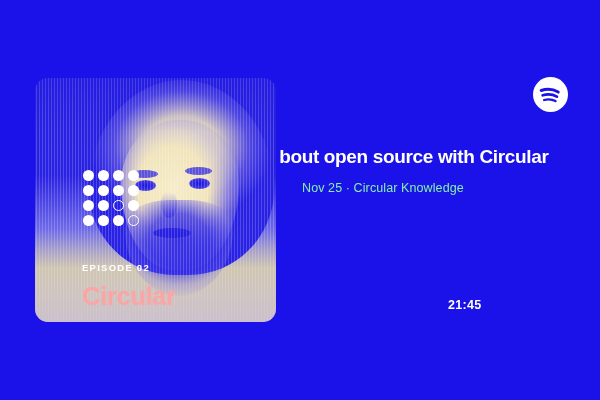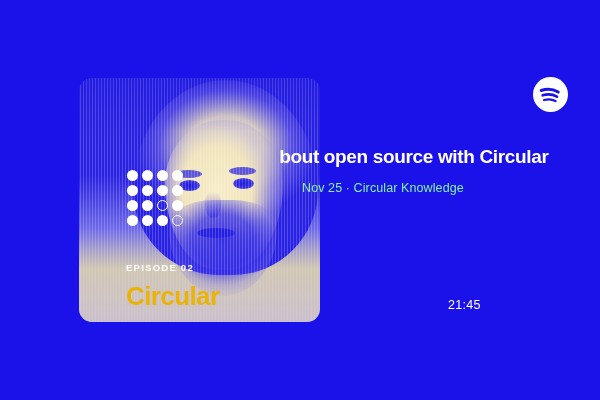--- a/index.html
+++ b/index.html
@@ -27,21 +27,20 @@
   
   #artwork {
     position: absolute;
     left: 35px;
     top: 78px;
     width: 241px;
     height: 244px;
     border-radius: 13px;
     overflow: hidden;
     background: #1d19de;
-    margin-left: 44px;
   }
 
   
   .art-base {
     position: absolute;
     inset: 0;
     background:
       linear-gradient(180deg,
         #2720e0 0%,
         #2a22e2 40%,
@@ -201,21 +200,21 @@
   }
   #art-episode {
     color: #ffffff;
     font-size: 9.5px;
     font-weight: bold;
     letter-spacing: 1.25px;
     margin-bottom: 9px;
     text-transform: uppercase;
   }
   #art-title {
-    color: #eab308;
+    color: #fca5a5;
     font-size: 26px;
     font-weight: bold;
     line-height: 1.08;
     letter-spacing: -0.6px;
   }
   #art-title .l2 { display: block; }
 
   
   #spotify-logo {
     position: absolute;
@@ -255,21 +254,21 @@
     font-weight: normal;
     letter-spacing: 0.1px;
     margin-left: 12px;
   }
   #timestamp {
     position: absolute;
     left: 448px;
     top: 298px;
     color: #ffffff;
     font-size: 12.5px;
-    font-weight: normal;
+    font-weight: bold;
     letter-spacing: 0.3px;
     z-index: 5;
   }
 </style>
 </head>
 <body>
 
 <div id="stage">
 
   <div id="artwork">

